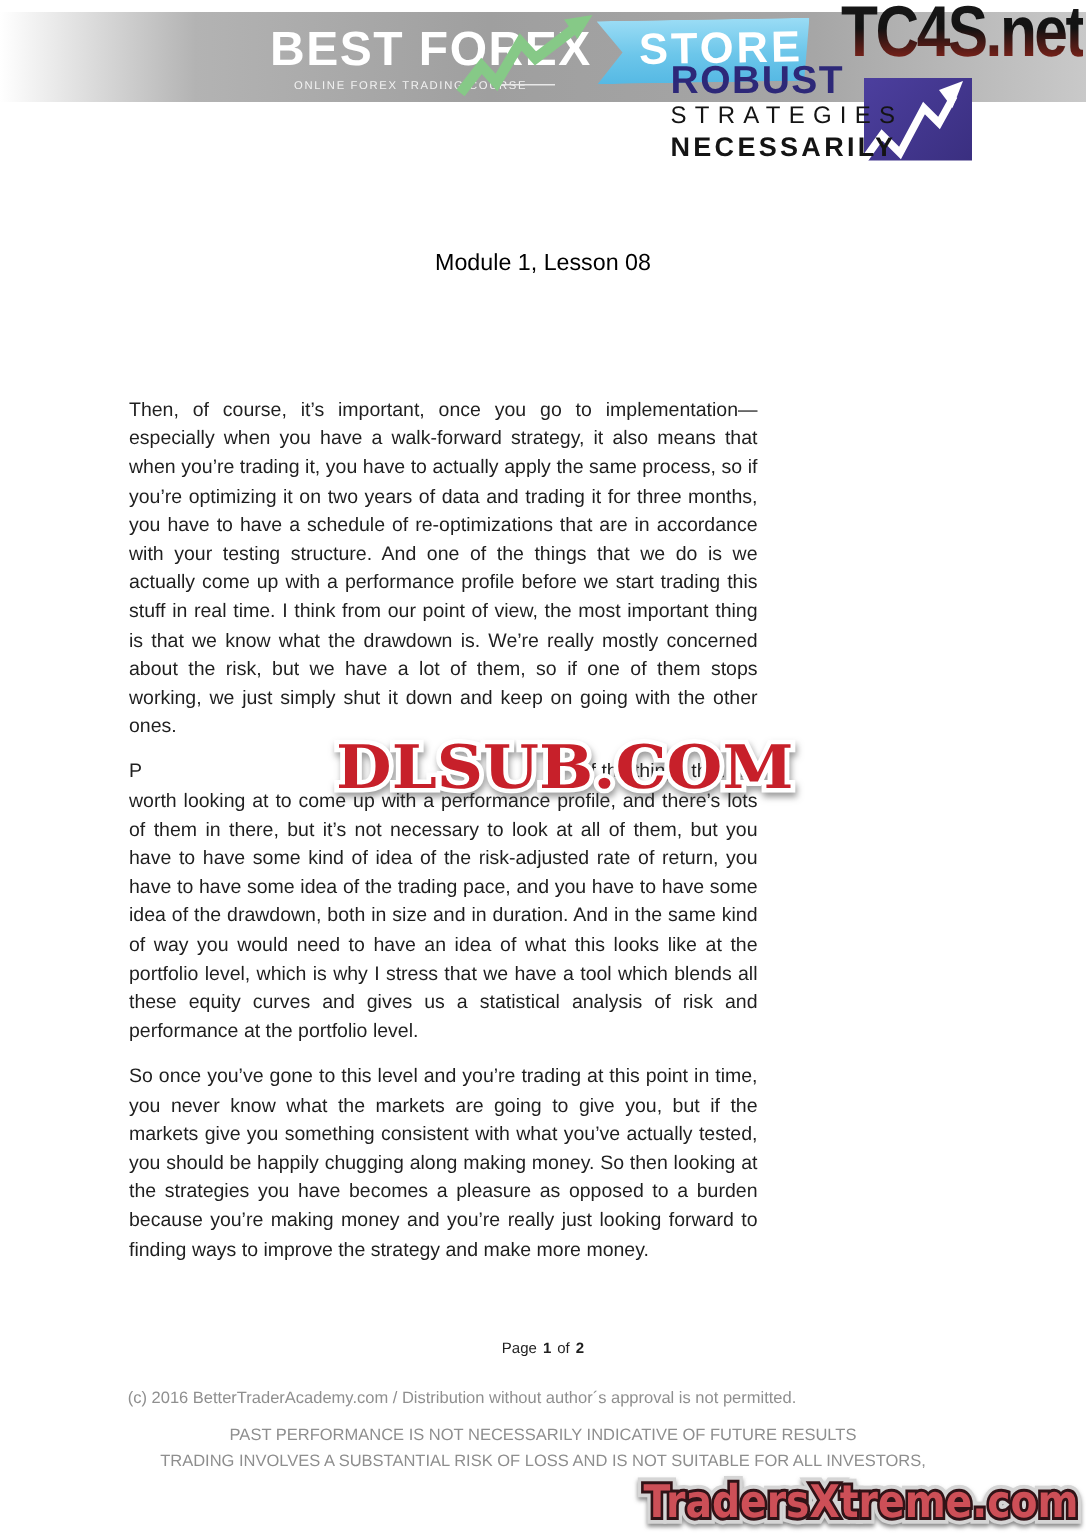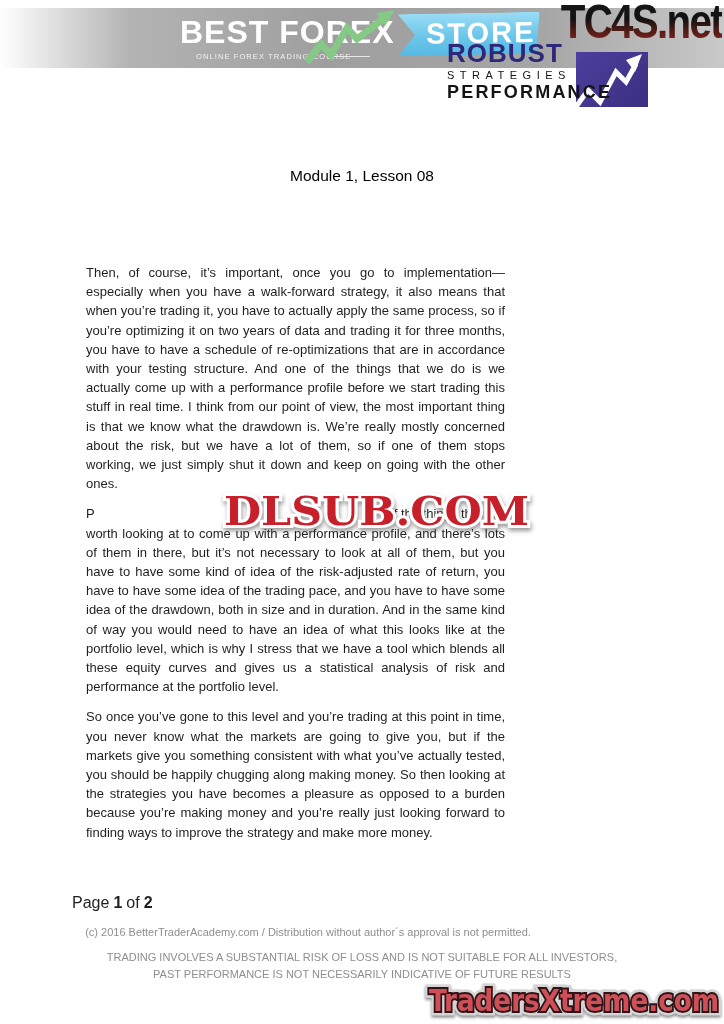--- a/index.html
+++ b/index.html
@@ -42,21 +42,21 @@
     background:linear-gradient(180deg,#1a1a1a 0%,#121212 45%,#7a221a 82%,#4a120d 100%);
     -webkit-background-clip:text; background-clip:text; color:transparent;
     white-space:nowrap;
   }
 
   
   .brs { position:absolute; left:447px; top:41px; width:205px; }
   .brs-row { position:relative; z-index:2; white-space:nowrap; }
   .brs-building { font-size:17px; font-weight:bold; letter-spacing:4.5px; color:#141414; }
   .brs-robust { font-size:26px; font-weight:bold; letter-spacing:1px; color:#2d2878; margin-top:-3px; }
-  .brs-strategies { font-size:11px; letter-spacing:5.5px; color:#141414; margin-top:0px; }
+  .brs-strategies { font-size:16px; letter-spacing:5.5px; color:#141414; margin-top:0px; }
   .brs-masterclass { font-size:18px; font-weight:bold; letter-spacing:2.2px; color:#141414; margin-top:1px; }
   .brs-square {
     position:absolute; left:129px; top:11px; width:72px; height:55px; z-index:1;
     background:linear-gradient(135deg,#4c3f9e 0%,#3a2f80 100%);
   }
   .brs-square svg { overflow:visible; }
 
   
   .doc-title, .doc-subtitle {
     position:absolute; left:86px; width:552px; text-align:center;
@@ -70,21 +70,21 @@
   .paragraphs { width:419px; flex:0 0 419px; }
   .paragraphs p, .p2-rest {
     margin:0 0 11px 0; font-size:13px; line-height:19.2px;
     text-align:justify; color:#1f1f1f;
   }
   .p2-line1 {
     display:flex; justify-content:space-between; font-size:13px; line-height:19.2px; color:#1f1f1f;
   }
   .p2-rest { margin-top:0; }
 
-  .page-label { position:absolute; top:894px; left:70px; width:552px; text-align:left; font-size:16px; }
+  .page-label { position:absolute; top:894px; left:86px; width:552px; text-align:center; font-size:10px; }
   .page-label .bold { font-weight:bold; }
   .page-label span { margin:0 2px; }
 
   
   .copyright {
     position:absolute; top:926px; left:0; width:616px; text-align:center;
     font-size:11px; color:#8f8f8f;
   }
   .disclaimer {
     position:absolute; top:949px; left:0; width:724px; text-align:center;
@@ -130,21 +130,21 @@
 
   <div class="brs">
     <div class="brs-square">
       <svg width="72" height="55" viewBox="0 0 72 55">
         <polyline points="-8,66 12,38 24,50 40,20 50,30 60,12" fill="none" stroke="#ffffff" stroke-width="5"></polyline>
         <polygon points="66,2 50,8 59,20" fill="#ffffff"></polygon>
       </svg>
     </div>
     <div class="brs-row brs-robust">ROBUST</div>
     <div class="brs-row brs-strategies">STRATEGIES</div>
-    <div class="brs-row brs-masterclass">PERFORMANCE</div>
+    <div class="brs-row brs-masterclass">NECESSARILY</div>
   </div>
 
   <div class="doc-title">Module 1, Lesson 08</div>
 
   <div class="content">
     <div class="paragraphs">
       <p>Then, of course, it’s important, once you go to implementation—especially when you have a walk-forward strategy, it also means that when you’re trading it, you have to actually apply the same process, so if you’re optimizing it on two years of data and trading it for three months, you have to have a schedule of re-optimizations that are in accordance with your testing structure. And one of the things that we do is we actually come up with a performance profile before we start trading this stuff in real time. I think from our point of view, the most important thing is that we know what the drawdown is. We’re really mostly concerned about the risk, but we have a lot of them, so if one of them stops working, we just simply shut it down and keep on going with the other ones.</p>
       <div class="p2-line1">
         <span>P</span>
         <span>l of the things that are</span>
@@ -153,22 +153,22 @@
       <p>So once you’ve gone to this level and you’re trading at this point in time, you never know what the markets are going to give you, but if the markets give you something consistent with what you’ve actually tested, you should be happily chugging along making money. So then looking at the strategies you have becomes a pleasure as opposed to a burden because you’re making money and you’re really just looking forward to finding ways to improve the strategy and make more money.</p>
     </div>
   </div>
 
   <div class="page-label">
     <span>Page</span><span class="bold">1</span><span>of</span><span class="bold">2</span>
   </div>
 
   <div class="copyright">(c) 2016 BetterTraderAcademy.com / Distribution without author´s approval is not permitted.</div>
   <div class="disclaimer">
+    <div>PAST PERFORMANCE IS NOT NECESSARILY INDICATIVE OF FUTURE RESULTS</div>
     <div>TRADING INVOLVES A SUBSTANTIAL RISK OF LOSS AND IS NOT SUITABLE FOR ALL INVESTORS,</div>
-    <div>PAST PERFORMANCE IS NOT NECESSARILY INDICATIVE OF FUTURE RESULTS</div>
   </div>
 
   <svg class="dlsub" width="320" height="56" viewBox="0 0 320 56">
     <text x="5" y="42" textLength="305" lengthAdjust="spacingAndGlyphs">DLSUB.COM</text>
   </svg>
 
   <svg class="traders-x" width="302" height="42" viewBox="0 0 302 42">
     <text class="tx-glow" x="5" y="31" textLength="290" lengthAdjust="spacingAndGlyphs">TradersXtreme.com</text>
     <text class="tx-outline" x="5" y="31" textLength="290" lengthAdjust="spacingAndGlyphs">TradersXtreme.com</text>
     <text class="tx-fill" x="5" y="31" textLength="290" lengthAdjust="spacingAndGlyphs">TradersXtreme.com</text>

